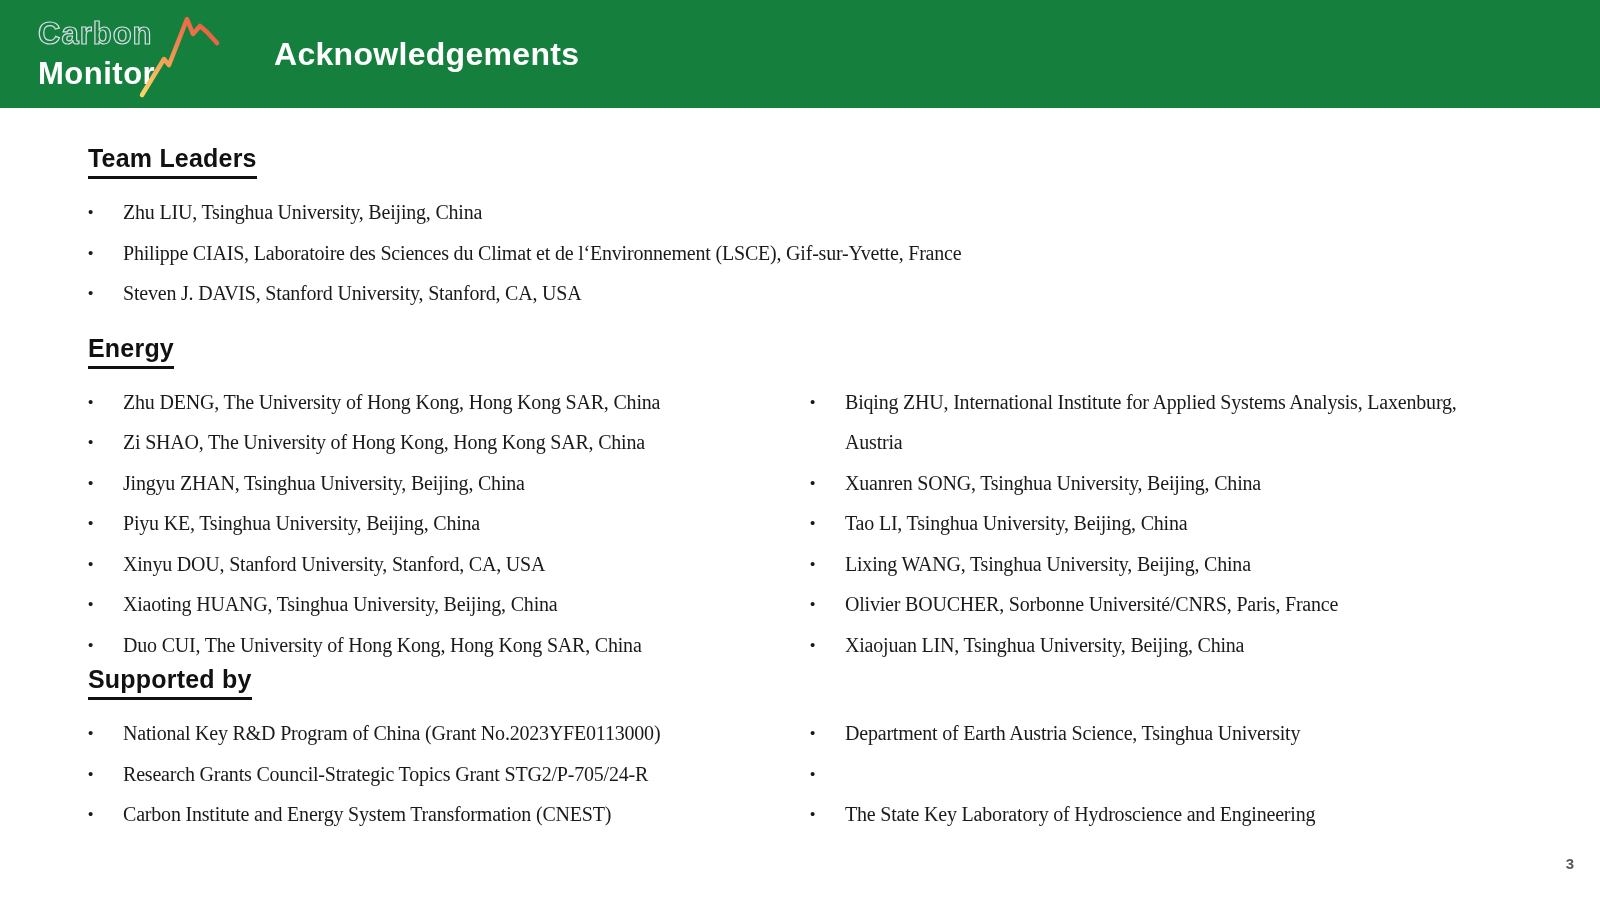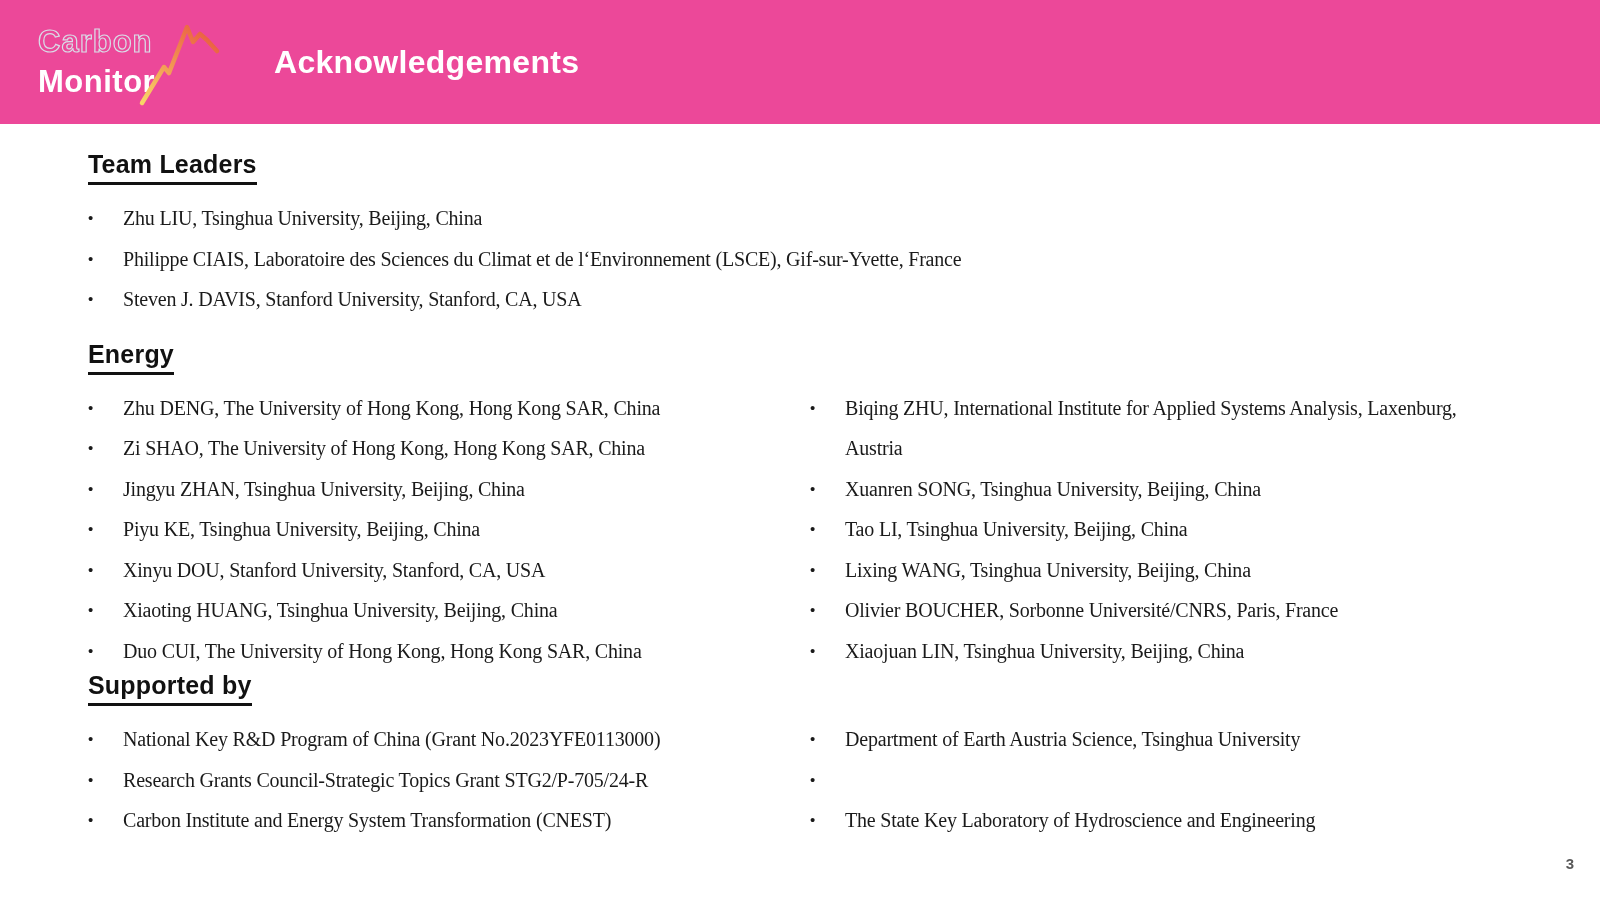--- a/index.html
+++ b/index.html
@@ -8,22 +8,22 @@
     width: 1600px; height: 900px;
     background: #ffffff;
     font-family: "Liberation Sans", sans-serif;
     color: #1a1a1a;
     position: relative;
     overflow: hidden;
   }
 
   
   .header {
-    height: 124px;
-    background: #ec4899;
+    height: 108px;
+    background: #15803d;
     display: flex;
     align-items: center;
   }
   .logo-svg { margin-left: 30px; width: 218px; height: 94px; flex: none; }
   .slide-title {
     color: #ffffff;
     font-size: 32px;
     font-weight: bold;
     margin-left: 26px;
     letter-spacing: 0.3px;
@@ -35,21 +35,21 @@
   .section-heading {
     display: inline-block;
     font-size: 25px;
     font-weight: bold;
     color: #111111;
     border-bottom: 3px solid #111111;
     padding-bottom: 3px;
     margin: 0;
     letter-spacing: 0.2px;
   }
-  .sec-team { margin-top: 26px; }
+  .sec-team { margin-top: 36px; }
   .sec-authors { margin-top: 20px; }
   .sec-supported { }
 
   ul.bullets { list-style: none; margin: 13px 0 0 0; padding: 0; }
   .bullet-item {
     display: flex;
     align-items: flex-start;
     font-size: 20px;
     line-height: 40.5px;
     letter-spacing: -0.2px;

